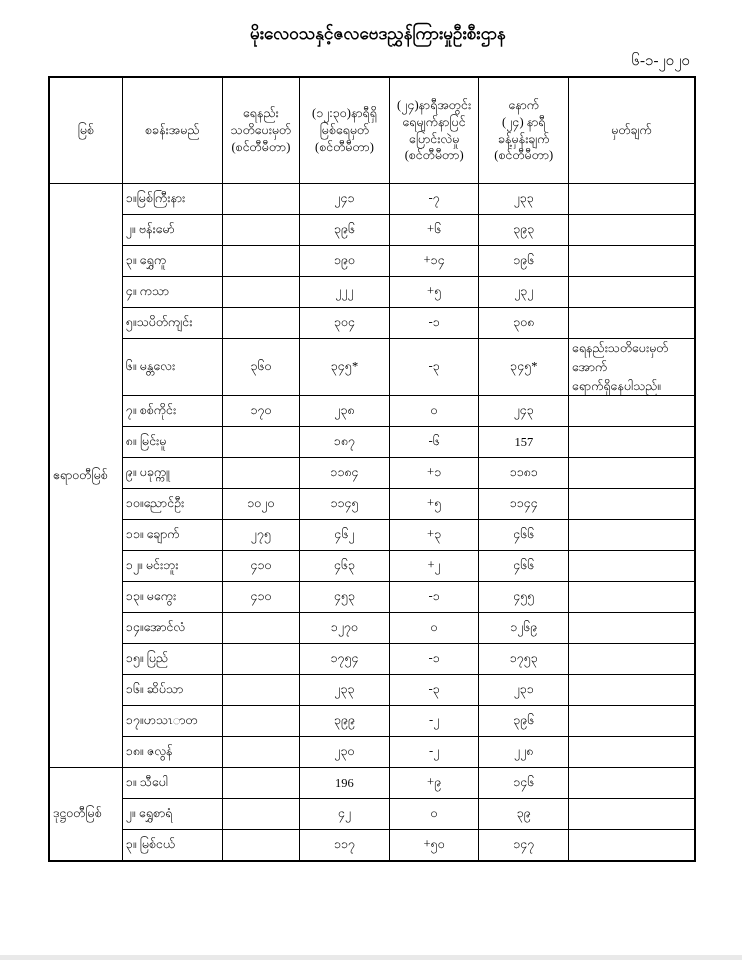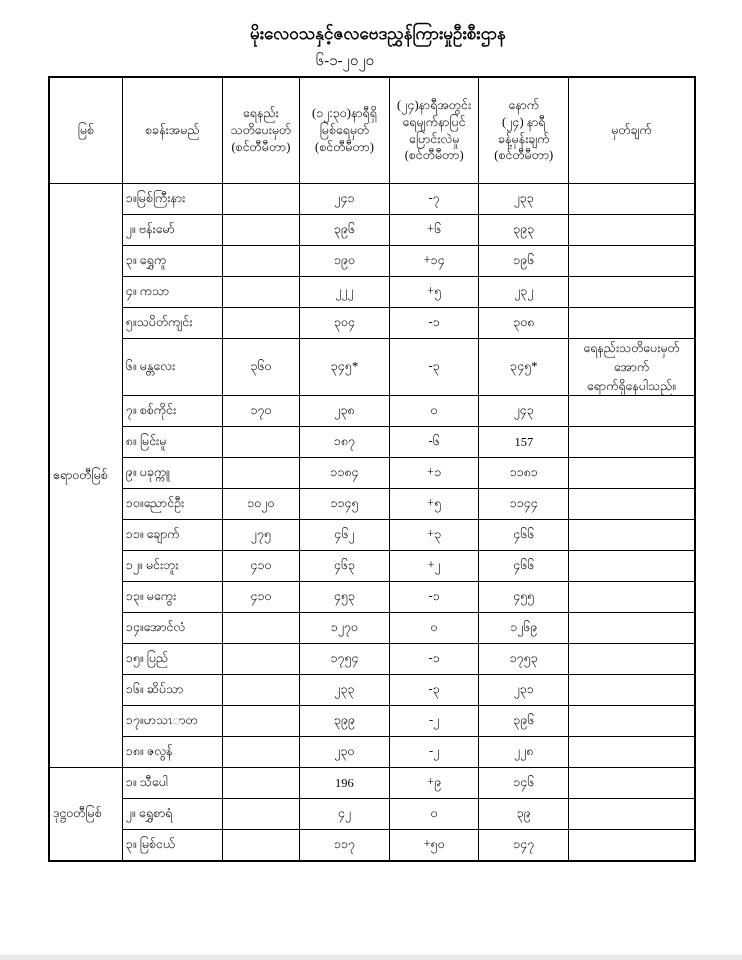--- a/index.html
+++ b/index.html
@@ -4,42 +4,42 @@
 <style>
   html,body{margin:0;padding:0;}
   body{
     width:742px;height:960px;background:#ffffff;color:#000;
     font-family:"Liberation Serif","DejaVu Serif",serif;
     position:relative;overflow:hidden;
   }
   .page{position:absolute;inset:0;}
   .title-block{margin-top:20px;text-align:center;font-weight:bold;line-height:1.65;}
   .title-line{font-size:17px;padding-left:14px;}
-  .date-line{text-align:center;margin:2px 52px 4px 0;font-size:15px;}
+  .date-line{text-align:right;margin:2px 52px 4px 0;font-size:15px;}
   table.main{
     border-collapse:collapse;margin-left:48px;width:648px;table-layout:fixed;
   }
   table.main td,table.main th{
     border:1px solid #000;padding:0 3px;vertical-align:middle;
     font-weight:normal;font-size:12.5px;overflow:hidden;
   }
   table.main{border:2px solid #000;}
   thead th{height:105px;text-align:center;white-space:pre-line;line-height:1.35;font-size:12.5px;}
   tbody td{height:30px;}
   .col-river{width:72px;}
   .col-name{width:98px;}
   .col-warn{width:76px;}
   .col-cur{width:88px;}
   .col-chg{width:88px;}
   .col-fc{width:88px;}
   .col-rmk{width:124px;}
   td.river{font-weight:bold;font-size:13px;}
   td.c-name{text-align:left;font-family:Liberation Serif, serif;}
   td.c-num{text-align:center;font-size:13px;}
-  td.c-remark{font-size:8.5px;text-align:center;white-space:pre-line;line-height:1.5;}
+  td.c-remark{font-size:8.5px;white-space:pre-line;line-height:1.5;}
   .grp-sep td{border-top:2px solid #000;}
   .photo-edge{position:absolute;left:0;right:0;bottom:0;height:5px;background:#e9e9e9;}
 </style>
 </head>
 <body>
 
 <div class="page">
   <div class="title-block">
     <div class="title-line">မိုးလေဝသနှင့်ဇလဗေဒညွှန်ကြားမှုဦးစီးဌာန</div>
   </div>

